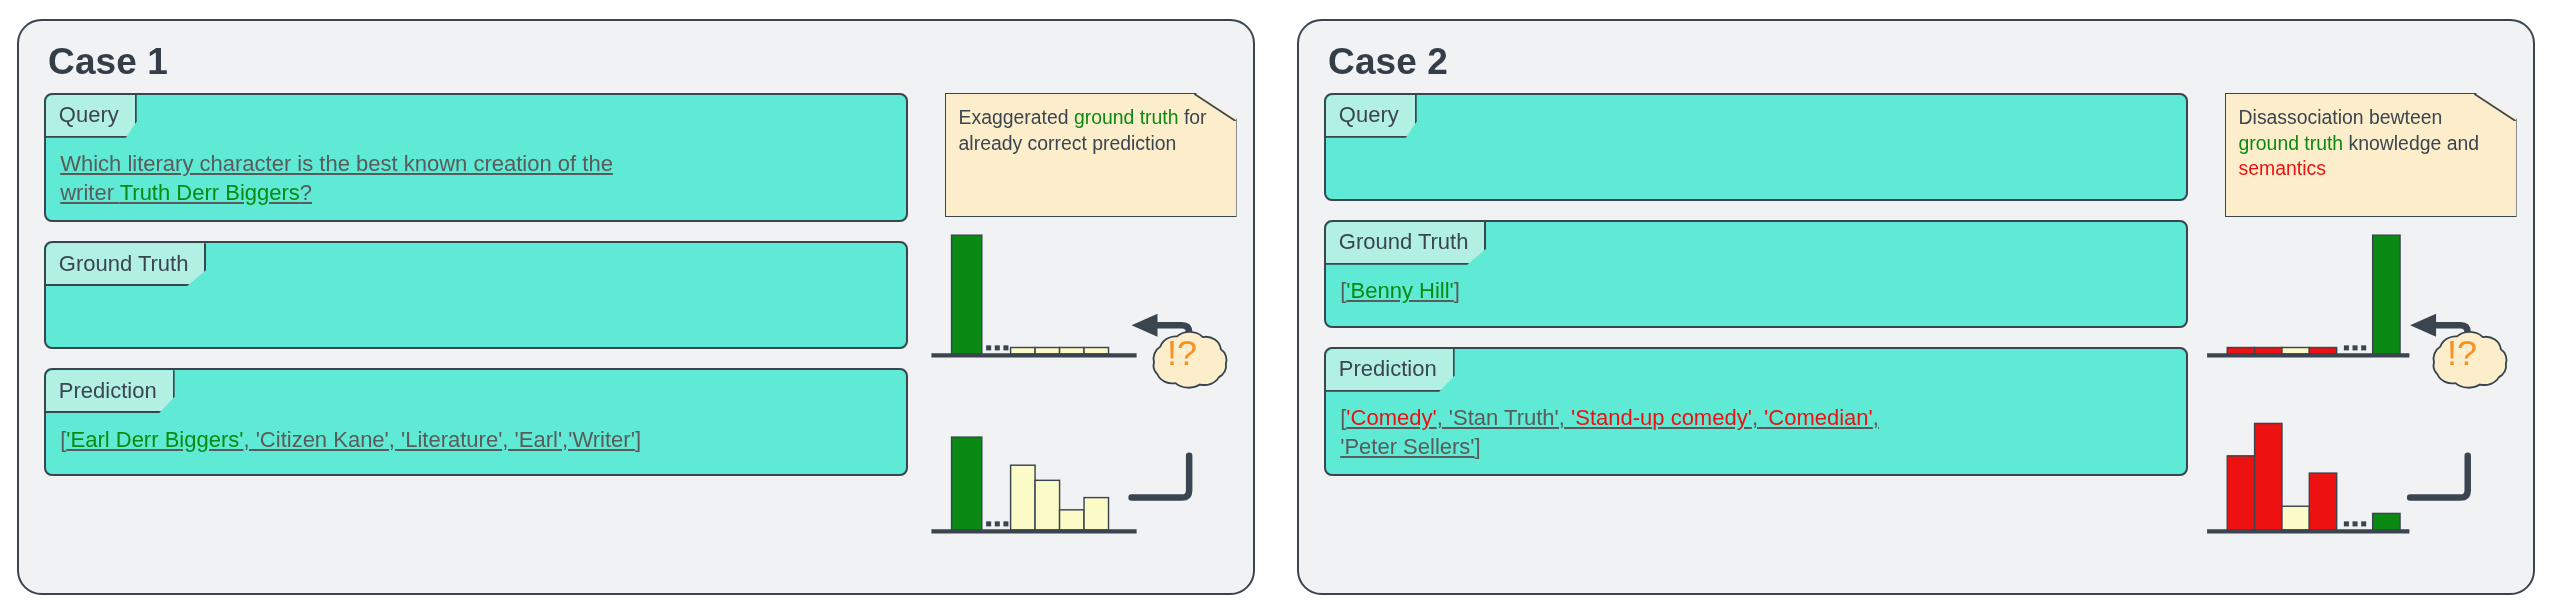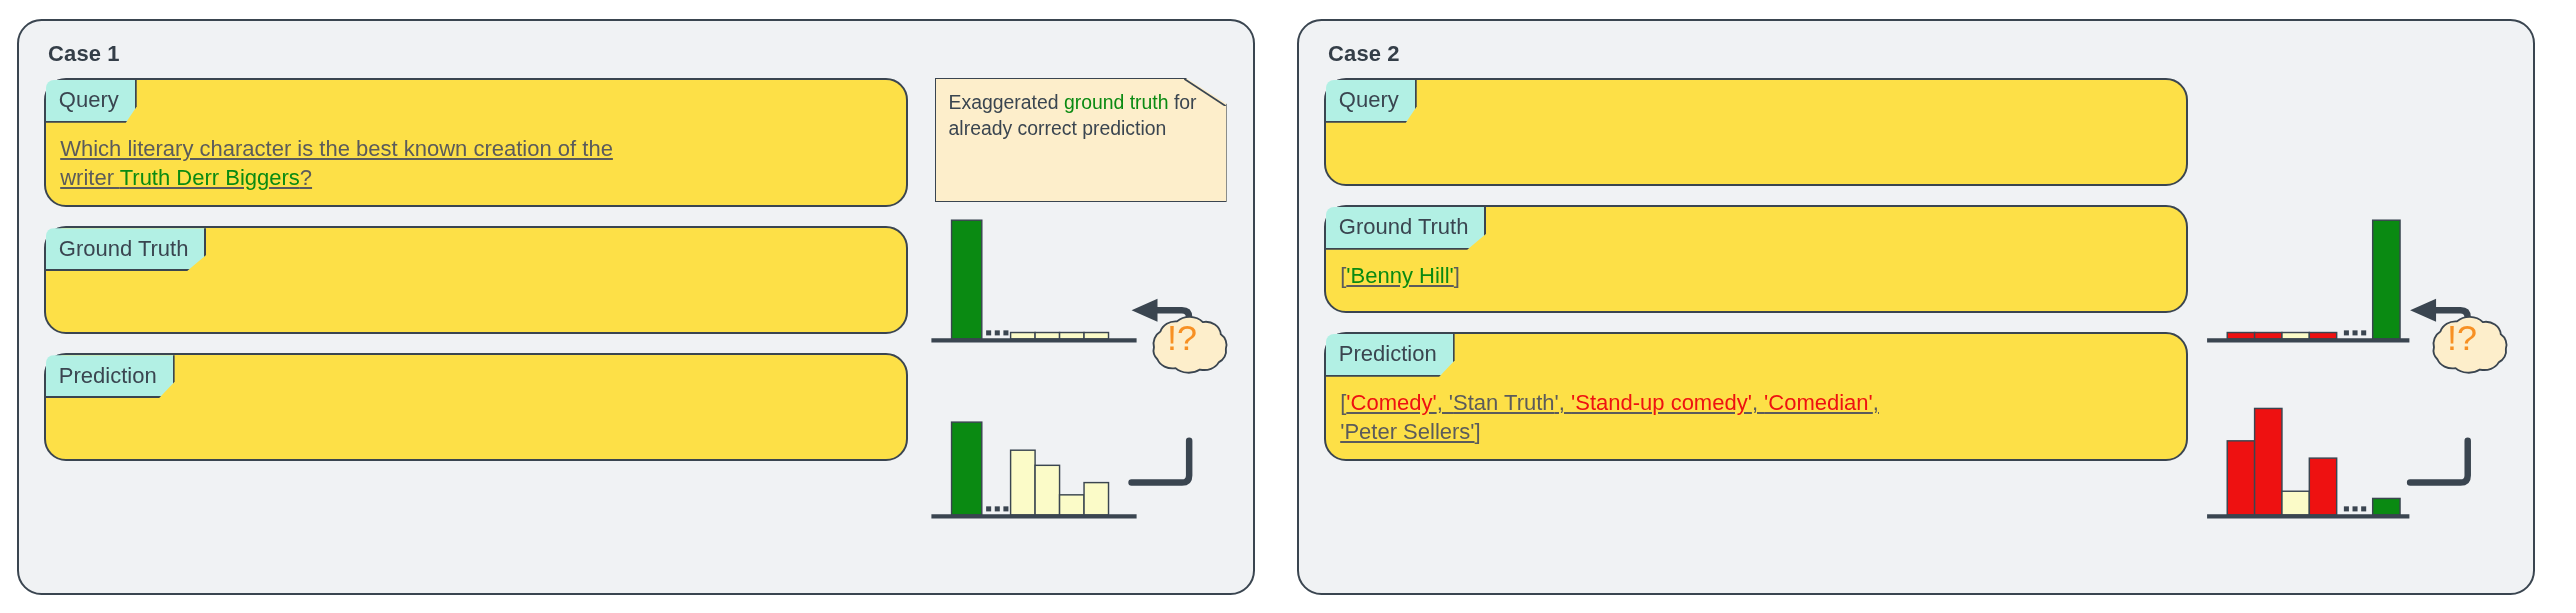--- a/index.html
+++ b/index.html
@@ -31,21 +31,21 @@
     position: relative;
     box-sizing: border-box;
     width: 1238px;
     height: 576px;
     background: #f0f2f4;
     border: 2.2px solid #3a4550;
     border-radius: 24.5px;
     padding: 19px 23px 16px 24.5px;
   }
   .case-title {
-    font-size: 22px;
+    font-size: 37px;
     font-weight: bold;
     color: #343e48;
     letter-spacing: 0.1px;
     margin: 2.9px 0 13px 4.3px;
     line-height: 1;
   }
 
   .case-body {
     display: flex;
     flex-direction: row;
@@ -62,23 +62,23 @@
   .right-col {
     position: relative;
     width: 310px;
     height: 484px;
   }
 
   
   .field {
     position: relative;
     box-sizing: border-box;
-    background: #fde047;
+    background: #5eead4;
     border: 2.2px solid #3a4550;
-    border-radius: 22px;
+    border-radius: 8px;
     min-height: 108px;
     padding: 0;
   }
   .field-tab {
     position: relative;
     display: inline-block;
     background: #b2f0e4;
     border-right: 2.2px solid #3a4550;
     border-bottom: 2.2px solid #3a4550;
     color: #3a4550;
@@ -103,21 +103,21 @@
     text-decoration: underline;
   }
   .green { color: #0a8a12; }
   .red   { color: #ee1111; }
   .grey  { color: #5b5b5b; }
 
   
   .sticky {
     position: absolute;
     top: 0;
-    left: 11px;
+    left: 21px;
     width: 292px;
     height: 124px;
     box-sizing: border-box;
     background: #fdeecb;
     border: 1.4px solid #3a4550;
     padding: 11.5px 13px 7.2px 13px;
     font-size: 19.4px;
     line-height: 1.3;
     color: #3a4550;
     
@@ -172,20 +172,21 @@
         <div class="field">
           <span class="field-tab-wrap">
             <span class="field-tab">Ground Truth</span>
           </span>
         </div>
 
         <div class="field">
           <span class="field-tab-wrap">
             <span class="field-tab">Prediction</span>
           </span>
+          <div class="field-content"><span class="grey">[</span><span class="green">'Earl Derr Biggers'</span><span class="grey">, 'Citizen Kane', 'Literature', 'Earl','Writer'</span><span class="grey">]</span></div>
         </div>
 
       </div>
 
       <div class="right-col">
 
         <div class="sticky">
           <span>Exaggerated </span><span class="green">ground truth</span><span> for already correct prediction</span>
           <svg class="fold" viewBox="0 0 58 38">
             <path d="M0 0 L58 38 L58 0 Z" fill="#fdeecb" stroke="none"></path>
@@ -270,20 +271,29 @@
             <span class="field-tab">Prediction</span>
           </span>
           <div class="field-content"><span class="grey">[</span><span class="red">'Comedy'</span><span class="grey">, '<span class="grey">Stan Truth</span>', <span class="red">'Stand-up comedy'</span>, <span class="red">'Comedian'</span>,
 'Peter Sellers'</span><span class="grey">]</span></div>
         </div>
 
       </div>
 
       <div class="right-col">
 
+        <div class="sticky">
+          <span>Disassociation bewteen
+</span><span class="green">ground truth</span><span> knowledge
+and </span><span class="red">semantics</span>
+          <svg class="fold" viewBox="0 0 58 38">
+            <path d="M0 0 L58 38 L58 0 Z" fill="#fdeecb" stroke="none"></path>
+            <path d="M0 0 L58 38" stroke="#3a4550" stroke-width="2.5" fill="none"></path>
+          </svg>
+        </div>
 
         <svg class="chart chart-gt" viewBox="0 0 430 200">
           <rect x="32" y="166" width="38" height="9" fill="#ee1111" stroke="#3a4550" stroke-width="2"></rect>
           <rect x="70" y="166" width="38" height="9" fill="#ee1111" stroke="#3a4550" stroke-width="2"></rect>
           <rect x="108" y="166" width="38" height="9" fill="#fbfbc8" stroke="#3a4550" stroke-width="2"></rect>
           <rect x="146" y="166" width="38" height="9" fill="#ee1111" stroke="#3a4550" stroke-width="2"></rect>
           <g fill="#3a4550">
             <rect x="194" y="163" width="7" height="7"></rect>
             <rect x="206" y="163" width="7" height="7"></rect>
             <rect x="218" y="163" width="7" height="7"></rect>

